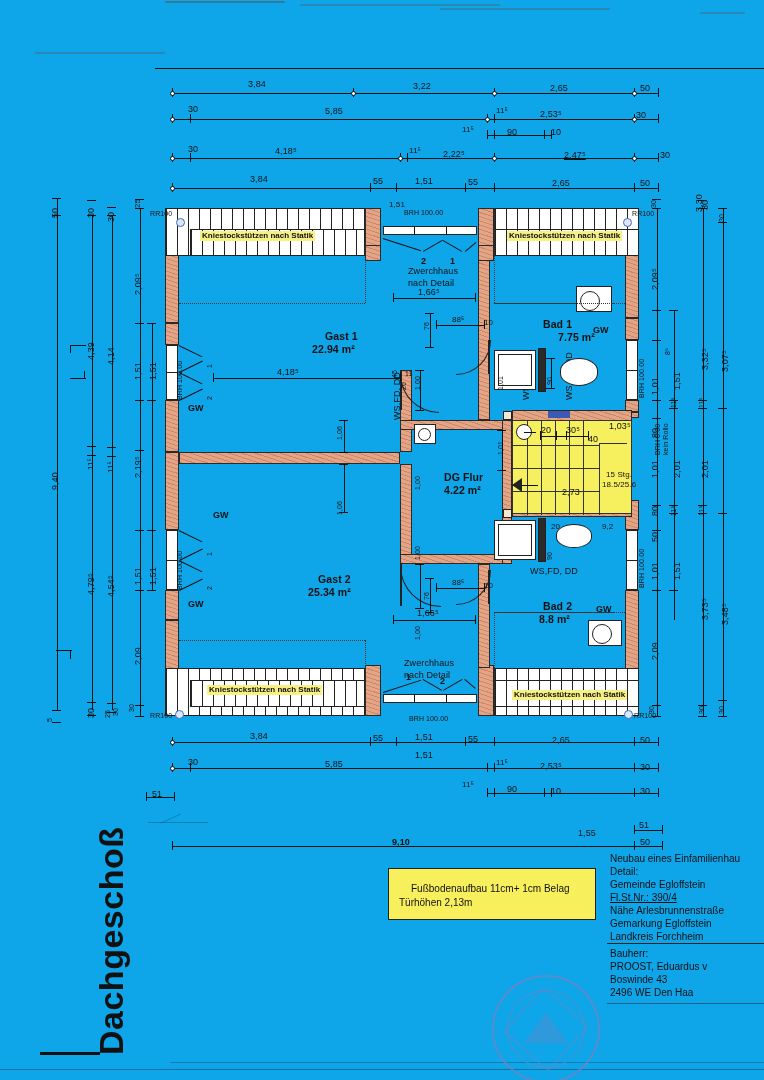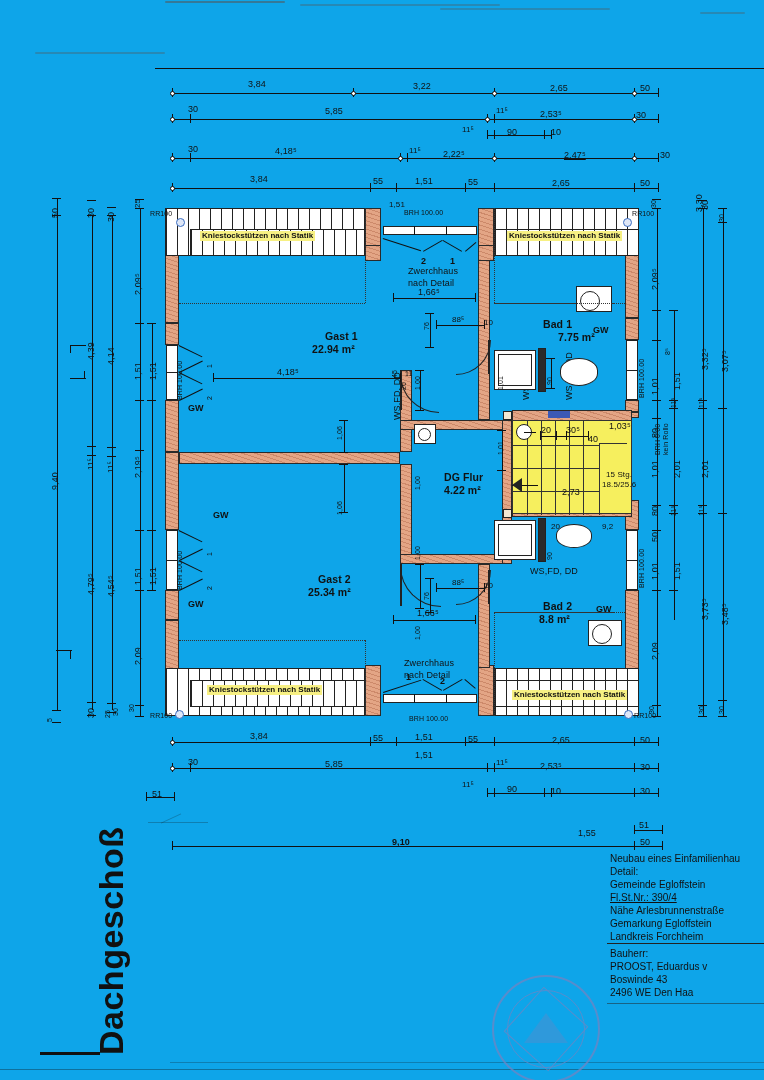--- a/index.html
+++ b/index.html
@@ -727,20 +727,24 @@
     <div class="dimline" style="left:172px;top:846px;width:490px;height:1.2px;"></div>
     <div class="tick" style="left:172px;top:841px;"></div>
     <div class="tick" style="left:634px;top:841px;"></div>
     <div class="tick" style="left:662px;top:841px;"></div>
     <div class="txt b" style="left:392px;top:837px;">9,10</div>
     <div class="txt" style="left:640px;top:837px;">50</div>
   </div>
   <div class="dimline" style="left:148px;top:822px;width:60px;opacity:.25;"></div>
   <div class="dimline" style="left:160px;top:818px;width:22px;opacity:.25;transform:rotate(-25deg);"></div>
 
+  <div id="noteBox" style="left:388px;top:868px;width:208px;height:52px;">
+    <div class="l" style="left:22px;top:14px;">Fußbodenaufbau 11cm+ 1cm Belag</div>
+    <div class="l" style="left:10px;top:28px;">Türhöhen 2,13m</div>
+  </div>
 
   <div>
     <div class="tbtxt" style="left:610px;top:853px;">Neubau eines Einfamilienhau</div>
     <div class="tbtxt" style="left:610px;top:866px;">Detail:</div>
     <div class="tbtxt" style="left:610px;top:879px;">Gemeinde Egloffstein</div>
     <div class="tbtxt" style="left:610px;top:892px;text-decoration:underline;">Fl.St.Nr.: 390/4</div>
     <div class="tbtxt" style="left:610px;top:905px;">Nähe Arlesbrunnenstraße</div>
     <div class="tbtxt" style="left:610px;top:918px;">Gemarkung Egloffstein</div>
     <div class="tbtxt" style="left:610px;top:931px;">Landkreis Forchheim</div>
     <div class="tbline" style="left:607px;top:943px;width:157px;"></div>

